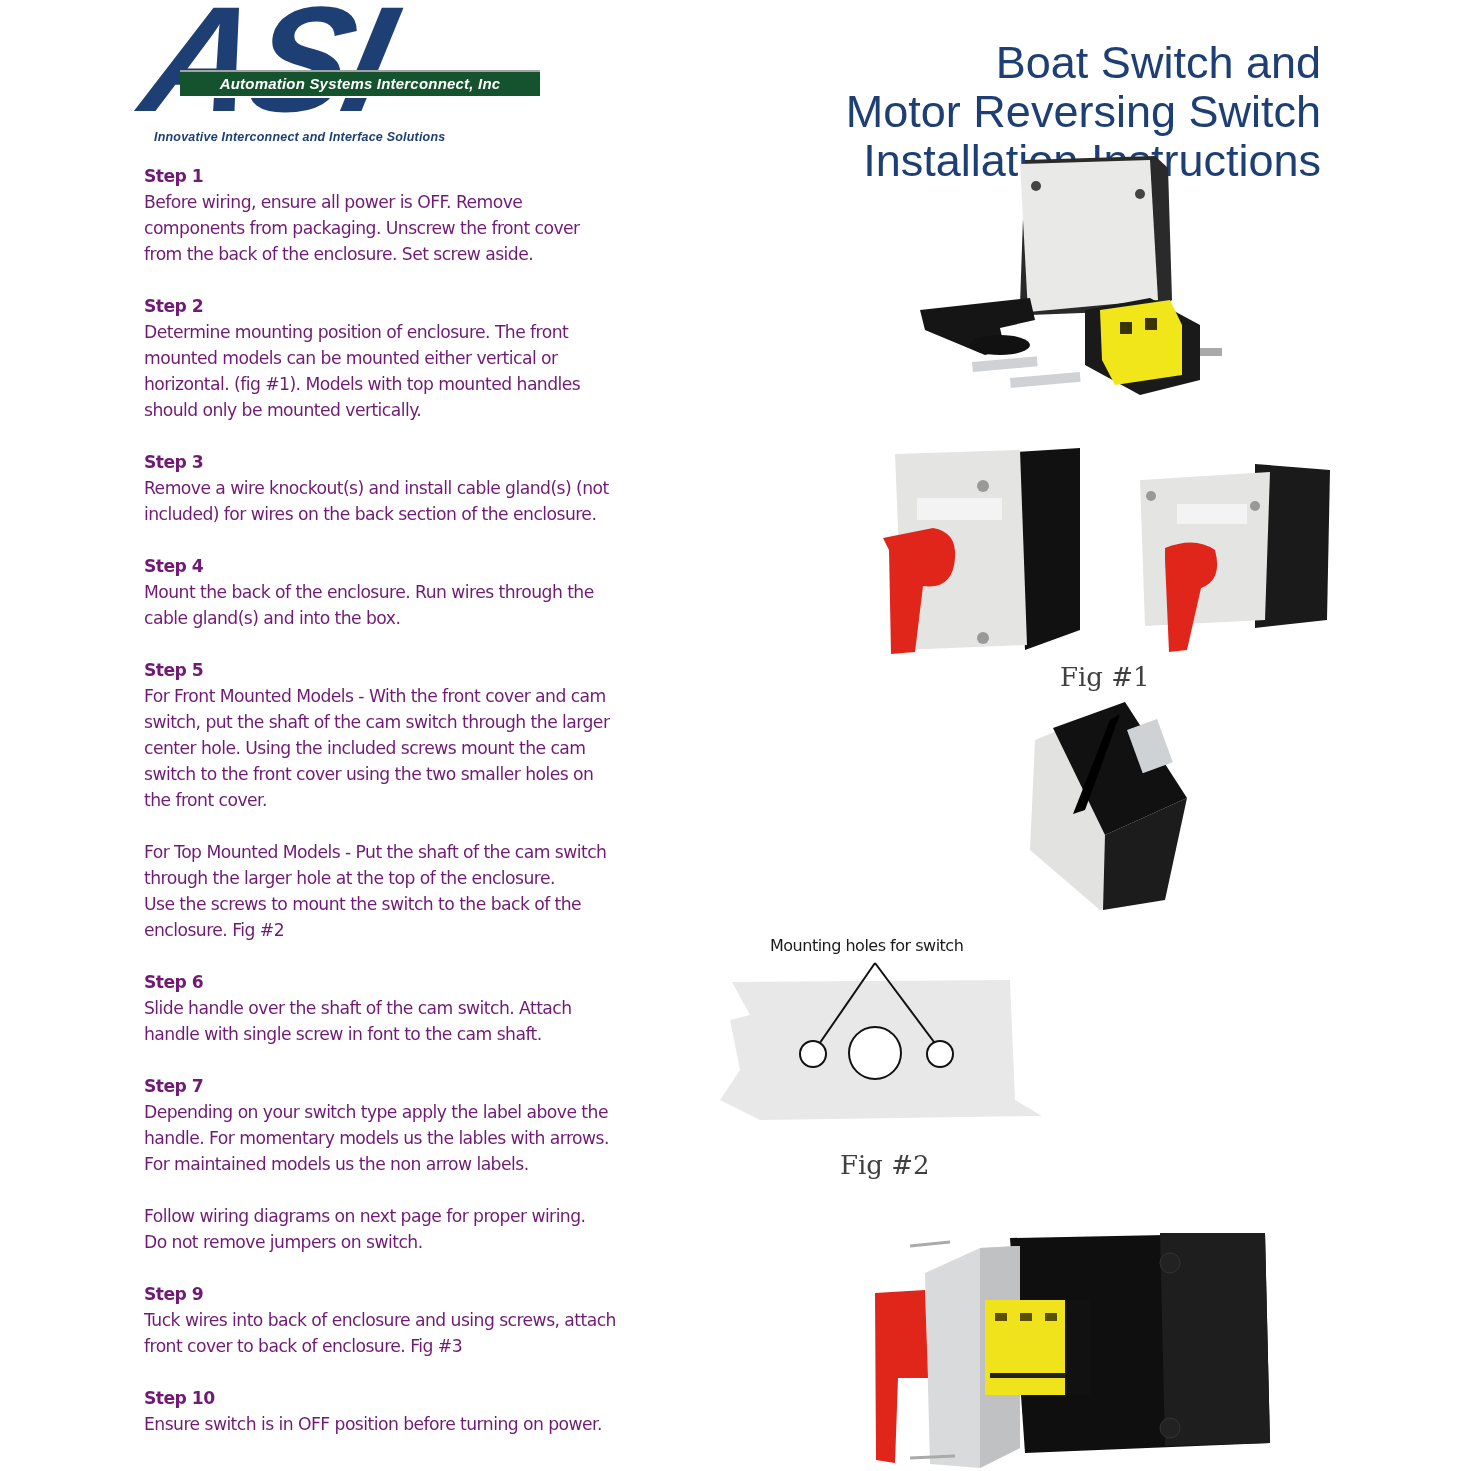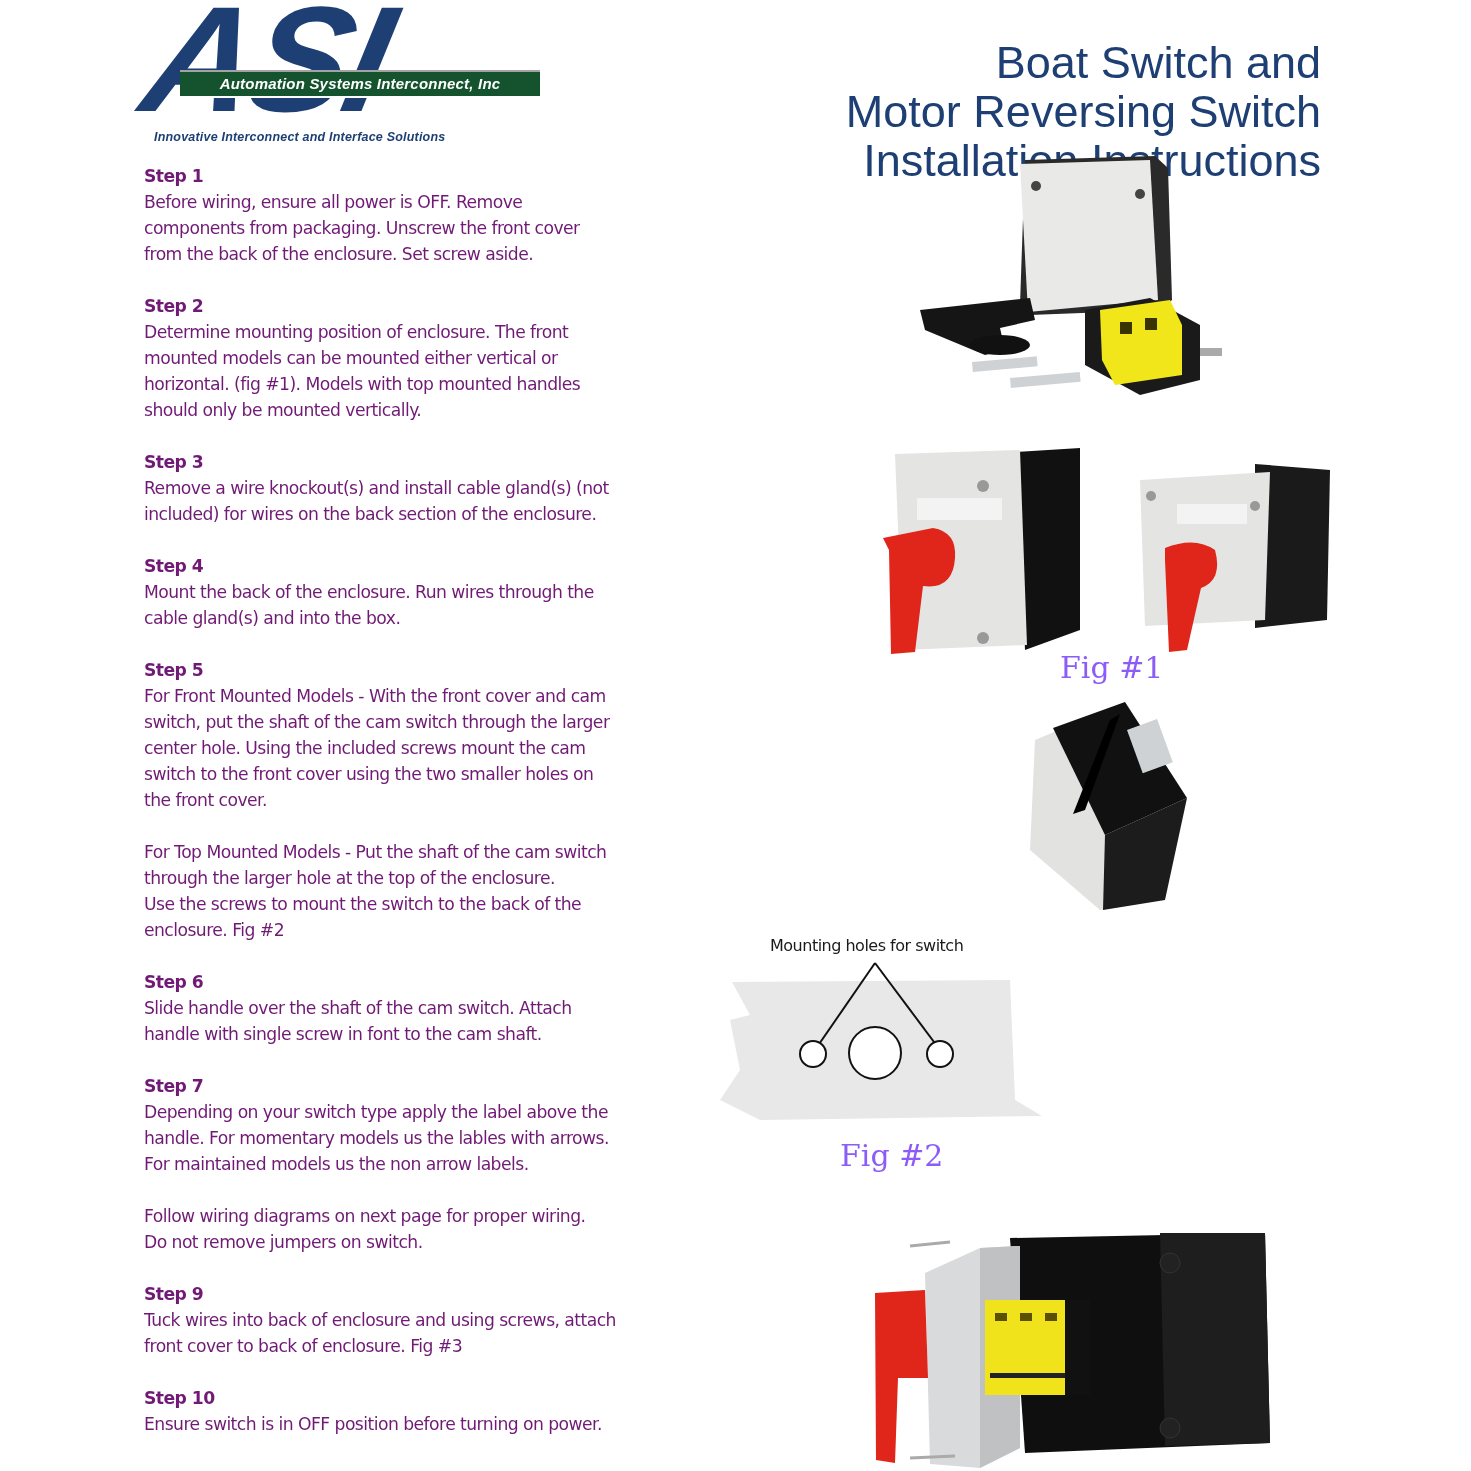--- a/index.html
+++ b/index.html
@@ -18,21 +18,21 @@
 
   
   .steps { position: absolute; left: 144px; top: 163px; width: 540px; font-family: "DejaVu Sans", sans-serif; font-size: 17.2px; line-height: 26px; letter-spacing: -0.55px; color: #701a75; }
   .step { margin: 0; }
   .step-head { font-weight: bold; }
   .step-line { white-space: nowrap; }
   .gap { height: 26px; }
 
   
   .fig { position: absolute; }
-  .fig-caption { position: absolute; font-family: "DejaVu Serif", serif; font-size: 30px; color: #8b5cf6; white-space: nowrap; }
+  .fig-caption { position: absolute; font-family: "DejaVu Serif", serif; font-size: 26px; color: #404040; white-space: nowrap; margin-top: 12px; }
 </style>
 </head>
 <body>
 
 <div class="logo">
   <div class="logo-big">ASI</div>
   <div class="logo-band">
     <span>Automation Systems Interconnect, Inc</span>
   </div>
   <div class="logo-tag">Innovative Interconnect and Interface Solutions</div>

